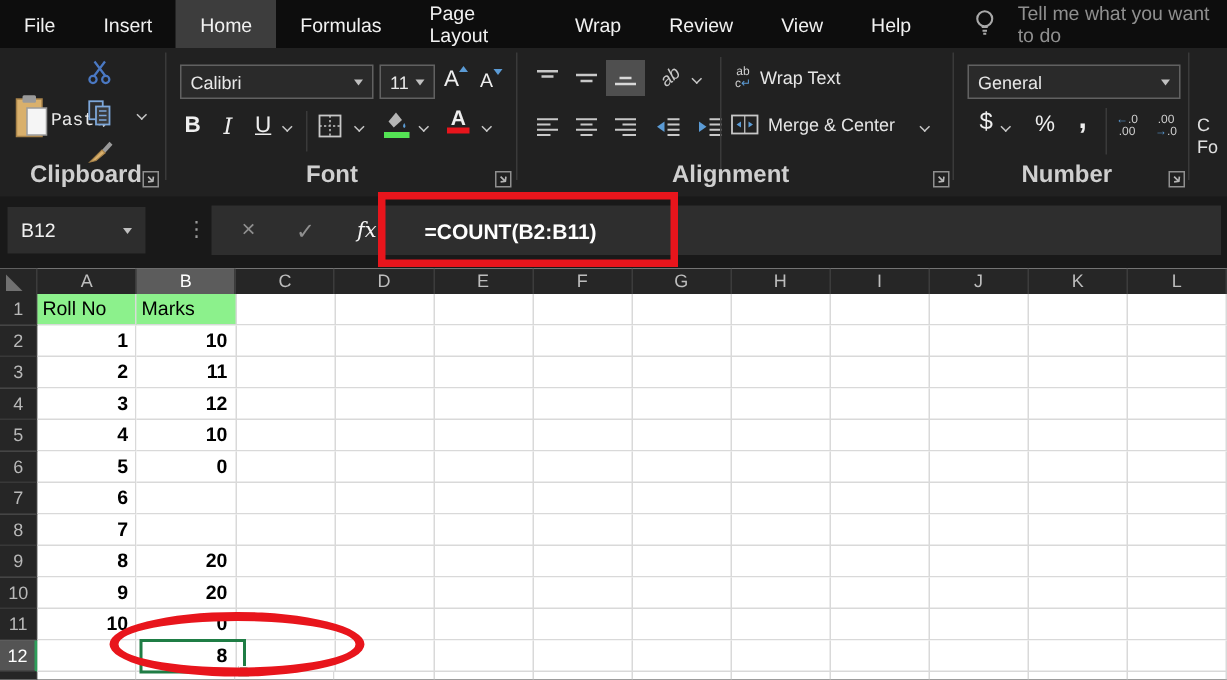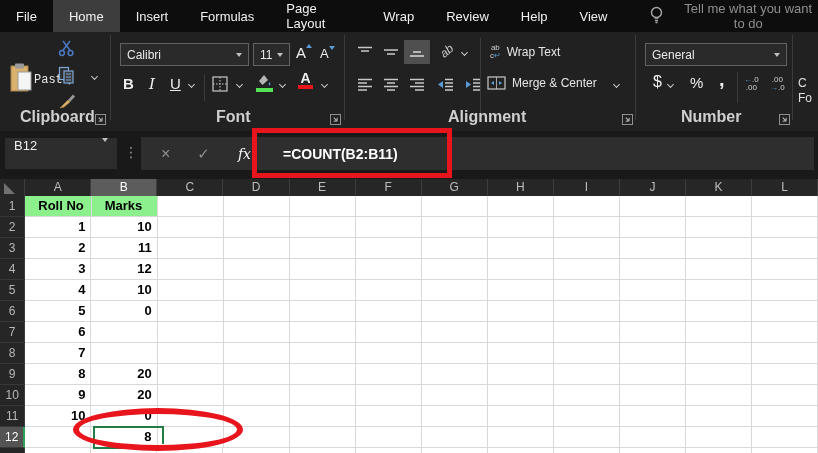--- a/index.html
+++ b/index.html
@@ -4,21 +4,21 @@
 <style>
   * { margin:0; padding:0; box-sizing:border-box; }
   body { font-family:"Liberation Sans", sans-serif; background:#000; }
   #app { position:relative; width:818px; height:453px; overflow:hidden; background:#212121; }
 
   
   #tabbar { position:absolute; top:0; left:0; width:818px; height:32px; background:#0d0d0d;
             display:flex; align-items:stretch; color:#f1f1f1; font-size:13px; }
   .tab { display:flex; align-items:center; padding:0 16px; cursor:default; }
   .tab.active { background:#3d3d3d; }
-  #tellme { display:flex; align-items:center; color:#8f8f8f; font-size:13px; margin-left:26px;text-align:center; }
+  #tellme { display:flex; align-items:center; color:#8f8f8f; font-size:13px; margin-left:26px; }
   #bulb { margin-right:14px; }
 
   
   #ribbon { position:absolute; top:32px; left:0; width:818px; height:99px; background:#212121;
             color:#d6d6d6; font-size:12px; }
   .vsep { position:absolute; top:3px; bottom:11px; width:1px; background:#3a3a3a; }
   .glabel { position:absolute; bottom:5px; font-size:16px; color:#cfcfcf;font-weight:bold; }
   .launch { position:absolute; bottom:6px; width:11px; height:11px; border:1px solid #8f8f8f; }
   .launch svg { display:block; }
   .chev { display:inline-block; width:5px; height:5px; border:solid #c8c8c8;
@@ -37,22 +37,22 @@
   #paste-btn { position:absolute; left:8px; top:6px; width:46px; height:84px; display:flex;
                align-items:center; color:#e8e8e8; font-size:12px;font-family:Liberation Mono, monospace; }
   #paste-btn .chev { margin-top:5px; }
   .greenbar { width:17px; height:4px; background:#54e354; margin-top:1px; }
   .redbar   { width:15px; height:4px; background:#e8151c; margin-top:1px; }
   .colorbtn { display:flex; flex-direction:column; align-items:center; line-height:12px; }
   #partial-label { position:absolute; left:798px; top:44px; color:#e0e0e0; font-size:12px; line-height:15px; }
 
   
   #fbar { position:absolute; top:131px; left:0; width:818px; height:48px; background:#191919; }
-  #namebox { position:absolute; left:5px; top:7px; width:112px; height:31px; background:#2d2d2d;
-             color:#f0f0f0; font-size:13px; display:flex; padding:0 9px; }
+  #namebox { position:absolute; left:5px; top:7px; width:92px; height:31px; background:#2d2d2d;
+             color:#f0f0f0; font-size:13px; display:flex; align-items:center; padding:0 9px; }
   #namebox .tri { margin-left:auto; }
   #fdots { position:absolute; left:124px; top:13px; color:#9a9a9a; font-size:14px; }
   #fpanel { position:absolute; left:141px; top:6px; width:673px; height:33px; background:#2e2e2e;
             display:flex; align-items:center; color:#8f8f8f; }
   #fx-cancel { margin-left:20px; font-size:16px; }
   #fx-enter { margin-left:27px; font-size:15px; }
   #fx-label { margin-left:28px; color:#f5f5f5; font-family:"DejaVu Serif", serif; font-style:italic; font-size:14px; }
   #formula-text { margin-left:32px; color:#ffffff; font-size:14px; font-weight:600; }
 
   
@@ -64,48 +64,48 @@
   .ch { width:68px; text-align:center; color:#bdbdbd; font-size:12px; line-height:17px;
         border-right:1px solid #3c3c3c; }
   .ch.sel { background:#5c5c5c; color:#fff; }
   .grow { display:flex; height:21px; }
   .rh { width:26px; background:#262626; color:#b8b8b8; font-size:12px; text-align:center;
         line-height:20px; border-bottom:1px solid #383838; border-right:1px solid #3c3c3c; }
   .rh.sel { background:#545454; color:#fff; border-right:2px solid #2e9e5b; }
   .cell { width:68px; background:#fff; border-right:1px solid #d9d9d9; border-bottom:1px solid #d9d9d9;
           font-size:13px; color:#000; line-height:20px; font-weight:600; }
   .cell.num { text-align:right; padding-right:5px; }
-  .cell.green { background:#8cf18c; font-weight:bold; padding-left:13px; }
+  .cell.green { background:#8cf18c; font-weight:normal; padding-left:3px; }
 
   
   #sel-box { position:absolute; left:93px; top:426px; width:71px; height:23px;
              border:2px solid #1f7d45; pointer-events:none; }
   #sel-handle { position:absolute; left:159px; top:444px; width:7px; height:7px;
                 background:#1f7d45; border:1px solid #fff; }
   #red-rect { position:absolute; left:252px; top:128px; width:200px; height:50px;
               border:5px solid #e8151c; }
   #red-ellipse { position:absolute; left:73px; top:408px; width:170px; height:43px;
                  border:6px solid #e8151c; border-radius:50%; }
 </style>
 </head>
 <body>
 
 <div id="app">
 
   <div id="tabbar">
 
     <div class="tab">File</div>
+      <div class="tab">Insert</div>
       <div class="tab active">Home</div>
-      <div class="tab">Insert</div>
       <div class="tab">Formulas</div>
       <div class="tab">Page Layout</div>
       <div class="tab">Wrap</div>
       <div class="tab">Review</div>
+      <div class="tab">View</div>
       <div class="tab">Help</div>
-      <div class="tab">View</div>
       <div id="tellme">
       <span id="bulb">
         <svg width="15" height="18" viewBox="0 0 15 18">
           <circle cx="7.5" cy="6.5" r="5" fill="none" stroke="#a8a8a8" stroke-width="1.4"></circle>
           <path d="M5.5 12 h4 M6 14.5 h3 M6.5 16.5 h2" stroke="#a8a8a8" stroke-width="1.3" fill="none"></path>
         </svg>
       </span>
       <span>Tell me what you want to do</span>
     </div>
   </div>
@@ -184,21 +184,21 @@
         <path d="M13.5 9 q1.6 2.6 0 3.4 q-1.6 -0.8 0 -3.4" fill="#5b9bd5"></path>
       </svg>
       <span class="greenbar"></span>
     </span>
     <span class="abs chev" style="left:280px;top:50px;"></span>
     <span class="abs colorbtn" style="left:298px;top:40px;color:#eee;font-size:14px;font-weight:bold;">
       <span>A</span>
       <span class="redbar"></span>
     </span>
     <span class="abs chev" style="left:322px;top:50px;"></span>
-    <span class="glabel" style="left:216px;text-align:center;">Font</span>
+    <span class="glabel" style="left:204px;text-align:center;">Font</span>
     <span class="launch" style="left:330px;">
       <svg width="9" height="9" viewBox="0 0 9 9">
           <path d="M2 4.5 L6.5 4.5 M4.5 2 L6.5 4.5 L4.5 7" transform="rotate(45 4.5 4.5)" stroke="#b5b5b5" stroke-width="1.1" fill="none"></path>
         </svg>
     </span>
     <div class="vsep" style="left:344px;"></div>
 
     <span class="abs alignbox" style="left:352px;top:8px;">
       <svg width="16" height="12" viewBox="0 0 16 12">
           <path d="M1 1.5 H15 M4 5 H12" stroke="#c8c8c8" stroke-width="1.6"></path>

